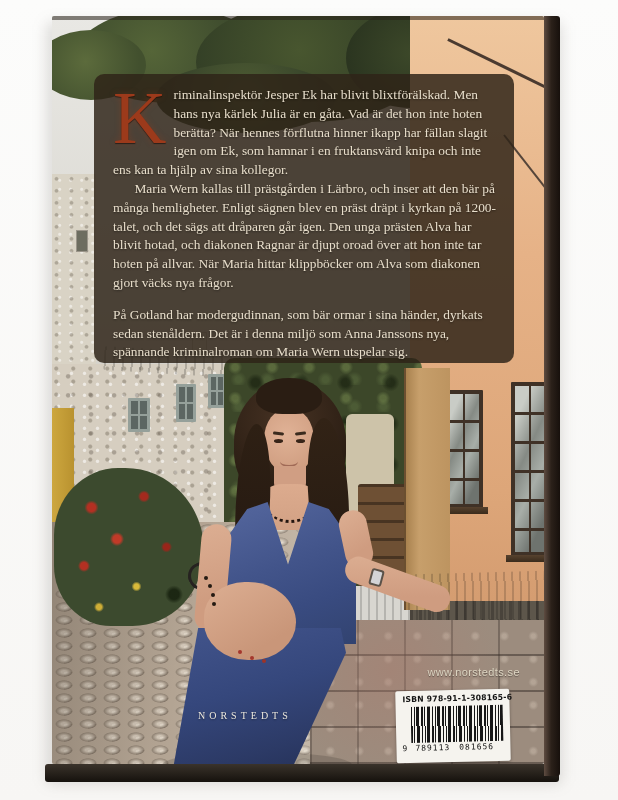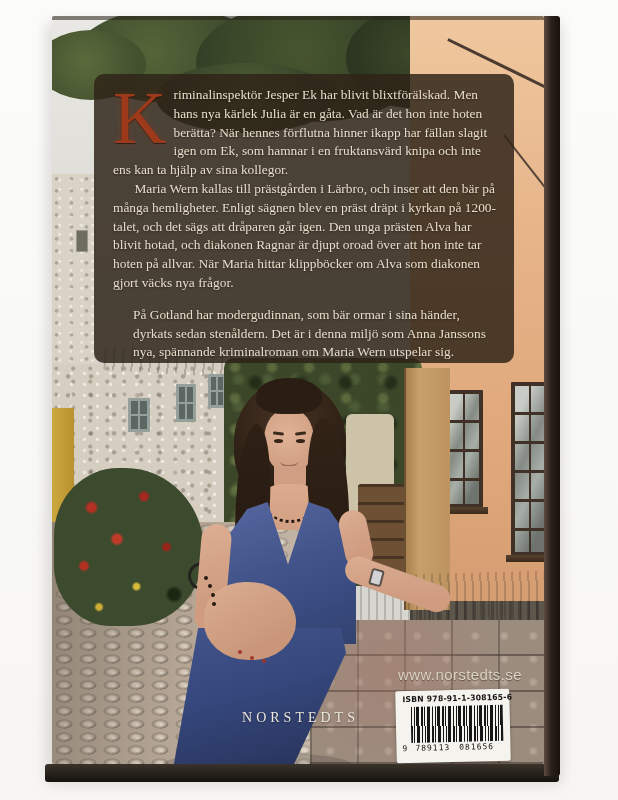--- a/index.html
+++ b/index.html
@@ -105,27 +105,27 @@
   .bracelet{left:152px;top:560px;width:4px;height:4px;border-radius:50%;background:#241a12;box-shadow:4px 8px 0 #241a12, 7px 17px 0 #241a12, 8px 26px 0 #241a12;}
   .skirt{left:118px;top:612px;width:176px;height:138px;background:linear-gradient(165deg,#41538a 5%,#35477c 45%,#2c3a66 80%,#253158);
     clip-path:polygon(16% 0,97% 0,100% 18%,70% 100%,2% 100%);}
   .ground-shadow{left:110px;top:736px;width:190px;height:26px;border-radius:50%;background:rgba(40,35,30,.18);}
   
   .synopsis{left:42px;top:58px;width:420px;height:289px;background:rgba(46,36,24,.84);border-radius:10px;
     padding:12px 17px 8px 19px;box-sizing:border-box;color:#e8decb;font-size:13.4px;line-height:18.8px;
     text-shadow:0 1px 2px rgba(0,0,0,.45);z-index:30;}
   .synopsis p{margin:0;}
   .synopsis .p2{text-indent:1.6em;}
-  .synopsis .p3{margin-top:13px;margin-left:20px;}
+  .synopsis .p3{margin-top:13px;}
   .dropcap{float:left;font-size:74px;line-height:58px;height:62px;margin:3px 7px 0 0;color:#9c3a1b;
     text-shadow:0 1px 1px rgba(0,0,0,.5), 0 0 6px rgba(160,60,25,.35);font-family:"Liberation Serif",serif;}
   
-  .publisher{left:146px;top:694px;width:205px;text-align:center;color:#ece8de;font-size:14px;letter-spacing:4px;
+  .publisher{left:146px;top:694px;width:205px;color:#ece8de;font-size:10px;letter-spacing:4px;
     z-index:32;text-shadow:0 1px 2px rgba(0,0,0,.4);}
-  .website{left:346px;top:650px;width:122px;text-align:left;color:#ddd5c2;font-size:15px;letter-spacing:.4px;z-index:32;
+  .website{left:346px;top:650px;width:122px;text-align:right;color:#ddd5c2;font-size:11px;letter-spacing:.4px;z-index:32;
     font-family:"Liberation Sans",sans-serif;text-shadow:0 1px 1px rgba(0,0,0,.4);}
   .sticker{left:344px;top:674px;width:114px;height:72px;background:#f5f3ee;border-radius:2px;transform:rotate(-1.3deg);
     box-shadow:0 1px 3px rgba(0,0,0,.35);z-index:33;box-sizing:border-box;padding:4px 5px 2px 5px;
     font-family:"DejaVu Sans",sans-serif;color:#141414;}
   .isbn-label{font-size:8px;font-weight:bold;letter-spacing:.2px;text-align:center;white-space:nowrap;transform:scaleX(.96);transform-origin:center;}
   .bars{margin:3px 2px 0 10px;height:36px;
     background:repeating-linear-gradient(90deg,#161616 0 1.5px, transparent 1.5px 3px, #161616 3px 4px, transparent 4px 5.5px, #161616 5.5px 8.5px, transparent 8.5px 10.5px);}
   .digits{display:flex;align-items:center;margin:1px 0 0 0;font-family:"DejaVu Sans Mono",monospace;font-size:8px;letter-spacing:1px;}
   .digits span{background:#f5f3ee;padding:0 1px;}
   .digits .lead{margin-right:5px;}

